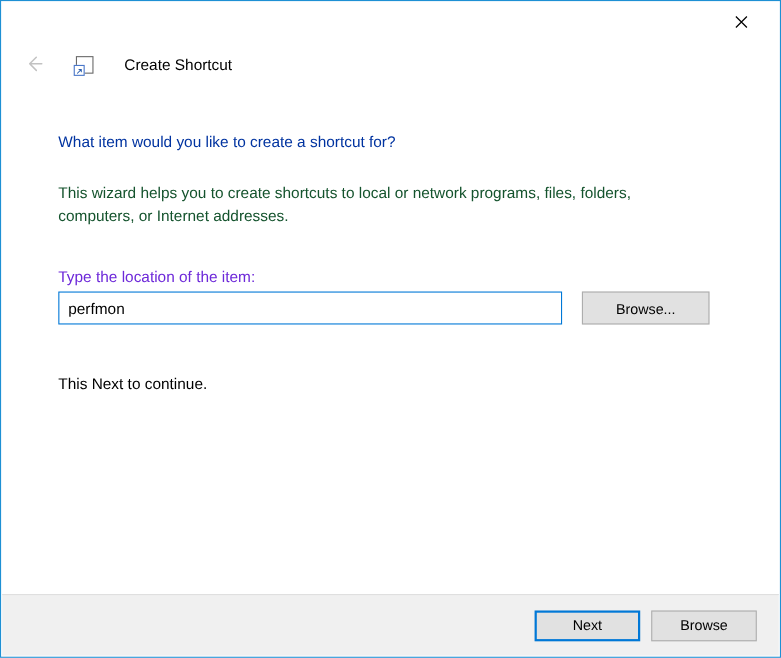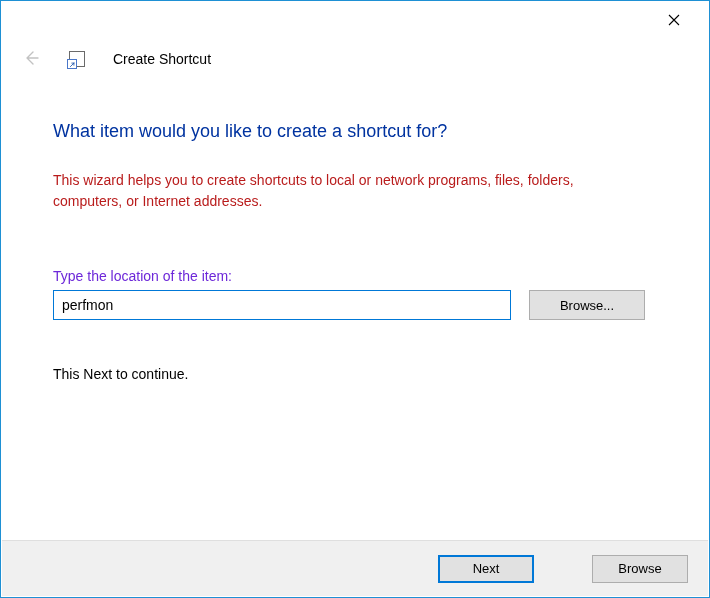--- a/index.html
+++ b/index.html
@@ -72,30 +72,30 @@
   .shortcut-icon .overlay svg { width: 7px; height: 7px; }
   .wizard-title {
     font-size: 14px;
     color: #000;
   }
   .content {
     padding: 28px 52px 0 52px;
   }
   .heading {
     color: #0033a0;
-    font-size: 18px;
+    font-size: 14px;
     font-weight: 400;
     margin: 24px 0 28px 0;
   }
   .desc {
     font-size: 14px;
-    color: #b91c1c;
+    color: #14532d;
     line-height: 1.5;
     max-width: 580px;
-    margin-bottom: 56px;
+    margin-bottom: 36px;
   }
   .field-label {
     font-size: 14px;
     color: #6d28d9;
     margin-bottom: 6px;
   }
   .input-row {
     display: flex;
     gap: 18px;
     align-items: center;
@@ -138,21 +138,20 @@
     padding-right: 20px;
   }
   .footer button {
     width: 96px;
     height: 28px;
     font-family: inherit;
     font-size: 13px;
     cursor: pointer;
     background: #e1e1e1;
     border: 1px solid #adadad;
-    margin-left: 48px;
   }
   .footer .next-btn {
     border: 2px solid #0078d7;
     background: #e1e1e1;
   }
 </style>
 </head>
 <body>
 
 <div class="titlebar">

